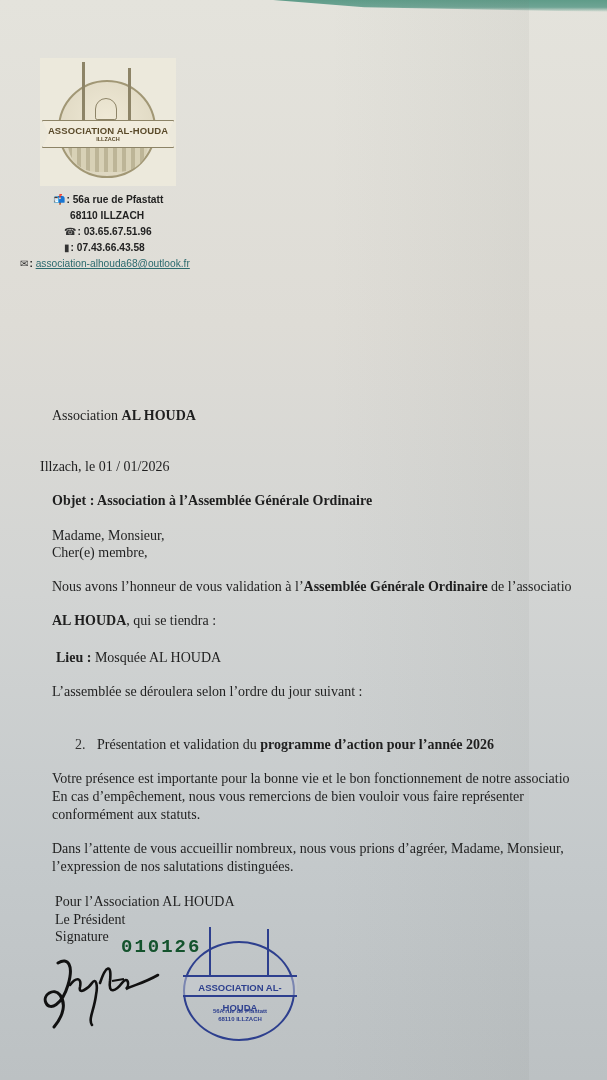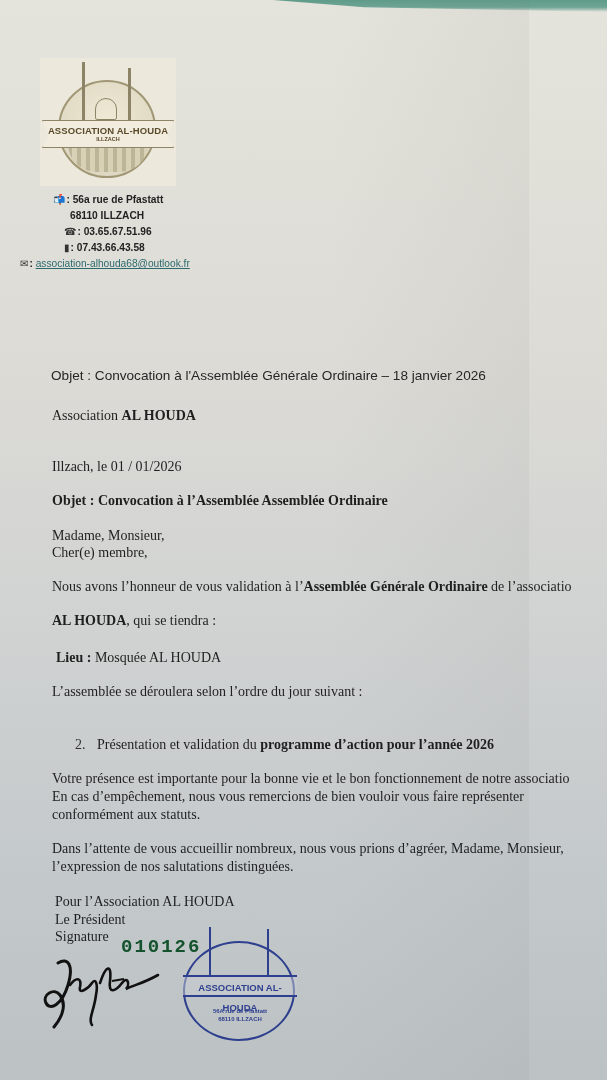--- a/index.html
+++ b/index.html
@@ -122,30 +122,29 @@
     </div>
     <div class="row" style="left:64px; top:242px;">
       <span class="ic">▮</span><span>: 07.43.66.43.58</span>
     </div>
     <div class="row" style="left:12px; top:258px;margin-left:8px;">
       <span class="ic">✉</span><span>:</span>
       <span class="email">association-alhouda68@outlook.fr</span>
     </div>
   </div>
 
-  <div class="t sans" style="left:51px; top:368px;">Objet : Convocation à l'Assemblée Générale Ordinaire – 18 janvier 2026</div>
 
   <div class="t" style="left:52px; top:408px;">
     <span>Association </span><b>AL HOUDA</b>
   </div>
 
-  <div class="t" style="left:52px; top:459px;">Illzach, le 01 / 01/2026</div>
+  <div class="t" style="left:40px; top:459px;">Illzach, le 01 / 01/2026</div>
 
   <div class="t" style="left:52px; top:493px;">
-    <b>Objet : Convocation à l’Assemblée Assemblée Ordinaire</b>
+    <b>Objet : Association à l’Assemblée Générale Ordinaire</b>
   </div>
 
   <div class="t" style="left:52px; top:528px;">Madame, Monsieur,</div>
   <div class="t" style="left:52px; top:545px;">Cher(e) membre,</div>
 
   <div class="t" style="left:52px; top:579px;">
     <span>Nous avons l’honneur de vous validation à l’</span><b>Assemblée Générale Ordinaire</b><span> de l’associatio</span>
   </div>
   <div class="t" style="left:52px; top:596px;margin-top:17px;">
     <b>AL HOUDA</b><span>, qui se tiendra :</span>

